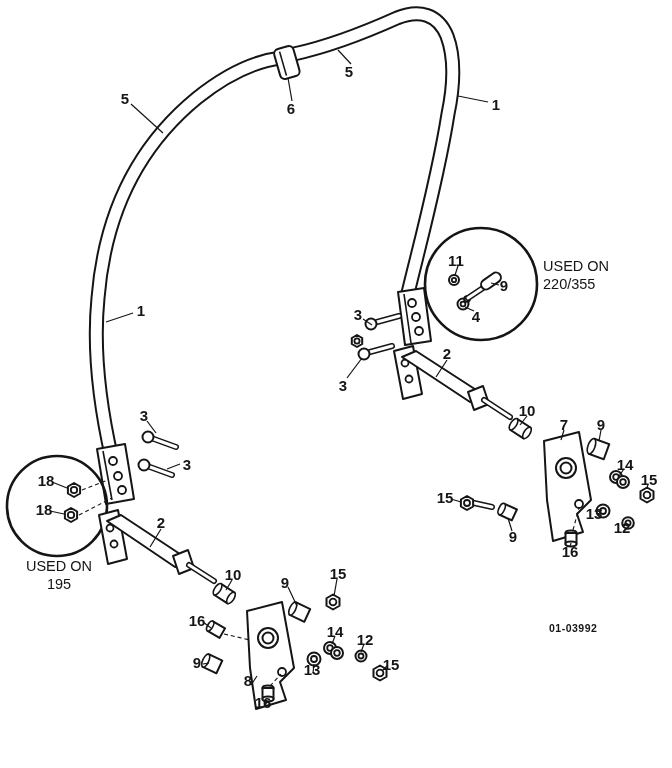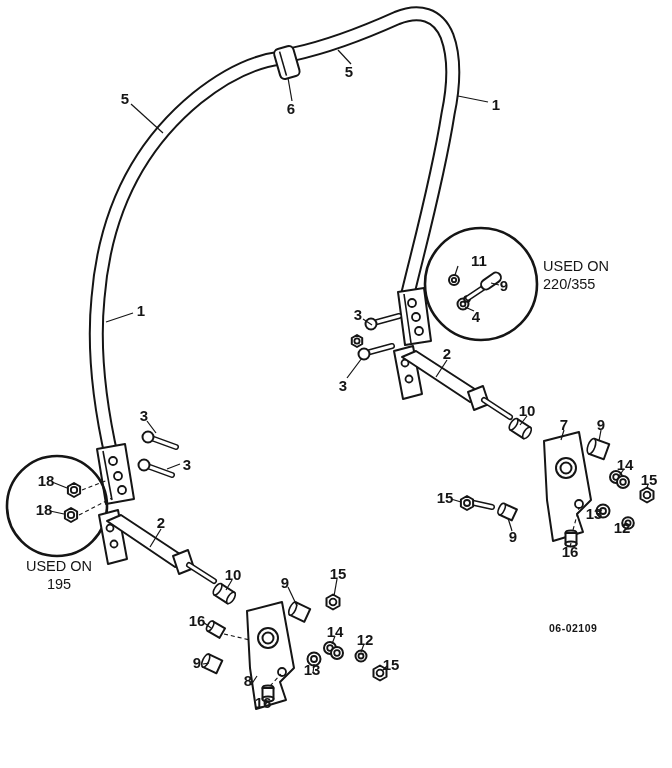--- a/index.html
+++ b/index.html
@@ -265,21 +265,21 @@
 
   <div id="callout-layer">
       <div class="callout" style="left: 125px; top: 98px;">5</div>
       <div class="callout" style="left: 291px; top: 108px;">6</div>
       <div class="callout" style="left: 349px; top: 71px;">5</div>
       <div class="callout" style="left: 496px; top: 104px;">1</div>
       <div class="callout" style="left: 141px; top: 310px;">1</div>
       <div class="callout" style="left: 358px; top: 314px;">3</div>
       <div class="callout" style="left: 343px; top: 385px;">3</div>
       <div class="callout" style="left: 447px; top: 353px;">2</div>
-      <div class="callout" style="left: 456px; top: 260px; margin-left: 23px;">11</div>
+      <div class="callout" style="left: 456px; top: 260px;">11</div>
       <div class="callout" style="left: 504px; top: 285px;">9</div>
       <div class="callout" style="left: 476px; top: 316px;">4</div>
       <div class="callout" style="left: 144px; top: 415px;">3</div>
       <div class="callout" style="left: 187px; top: 464px;">3</div>
       <div class="callout" style="left: 46px; top: 480px;">18</div>
       <div class="callout" style="left: 44px; top: 509px;">18</div>
       <div class="callout" style="left: 161px; top: 522px;">2</div>
       <div class="callout" style="left: 527px; top: 410px;">10</div>
       <div class="callout" style="left: 564px; top: 424px;">7</div>
       <div class="callout" style="left: 601px; top: 424px;">9</div>
@@ -306,15 +306,15 @@
   <div class="note" style="left:543px;top:257px;">
     <div>USED ON</div>
     <div>220/355</div>
   </div>
 
   <div class="note centered" style="left:21px;top:557px;">
     <div>USED ON</div>
     <div>195</div>
   </div>
 
-  <div class="drawing-number">06-02109</div>
+  <div class="drawing-number">01-03992</div>
 
 </div>
 
 </body></html>

